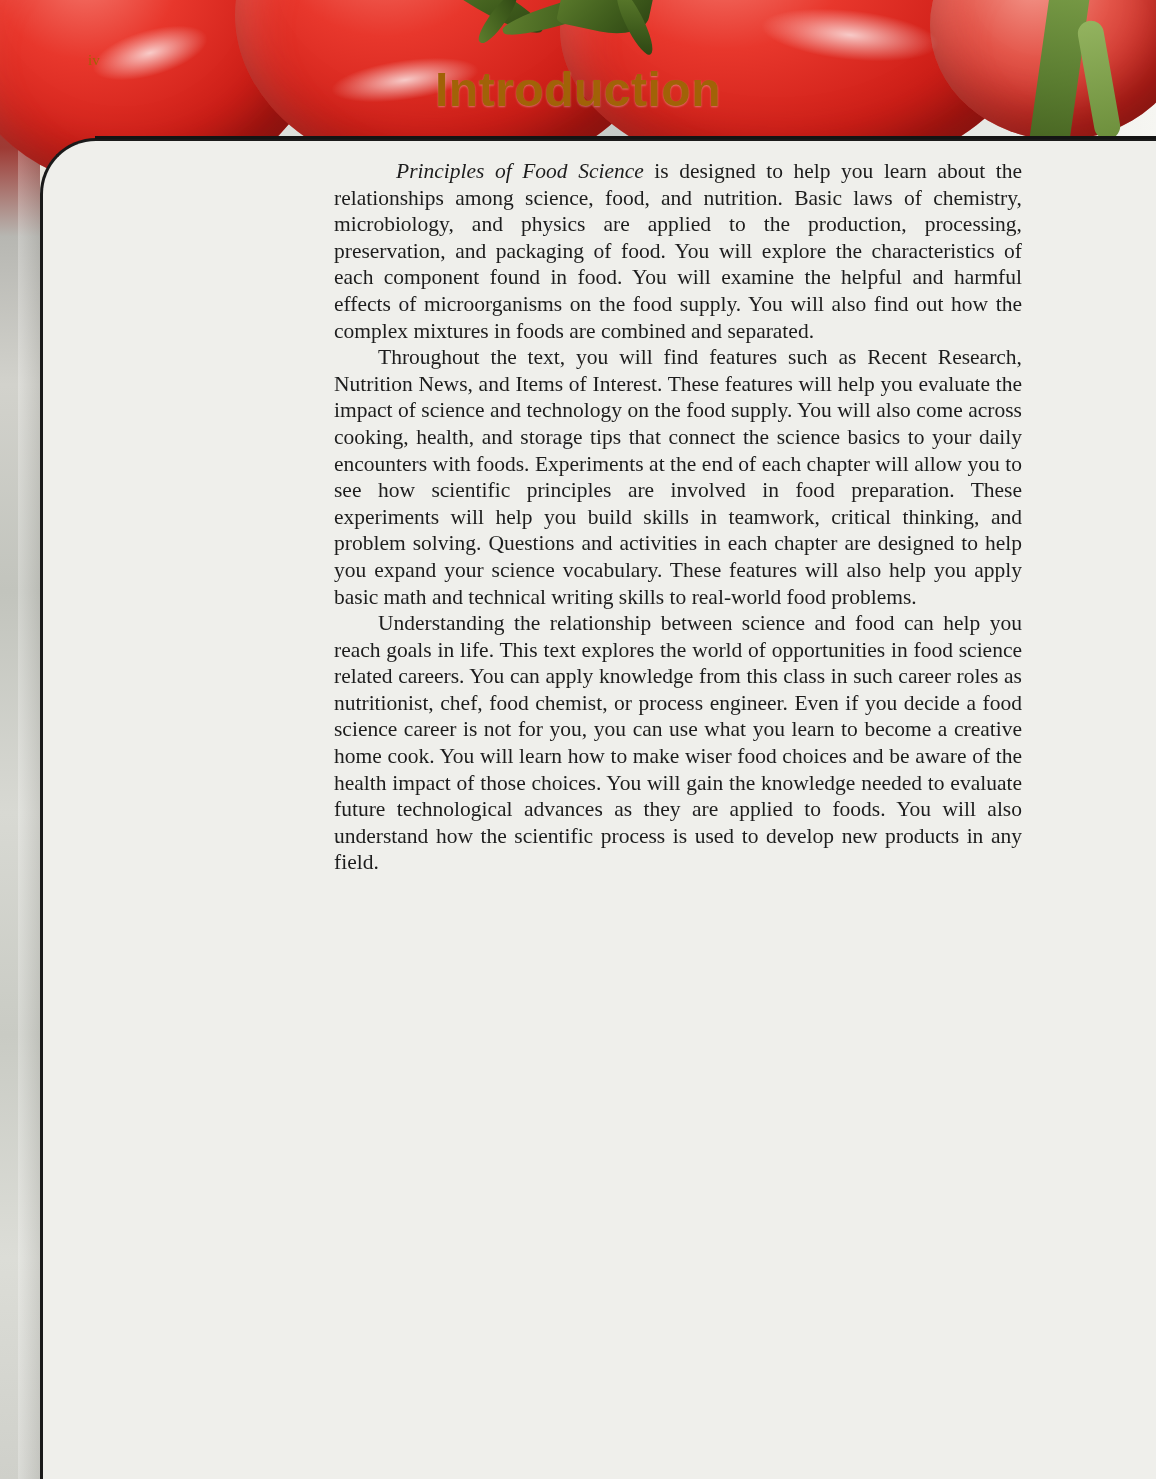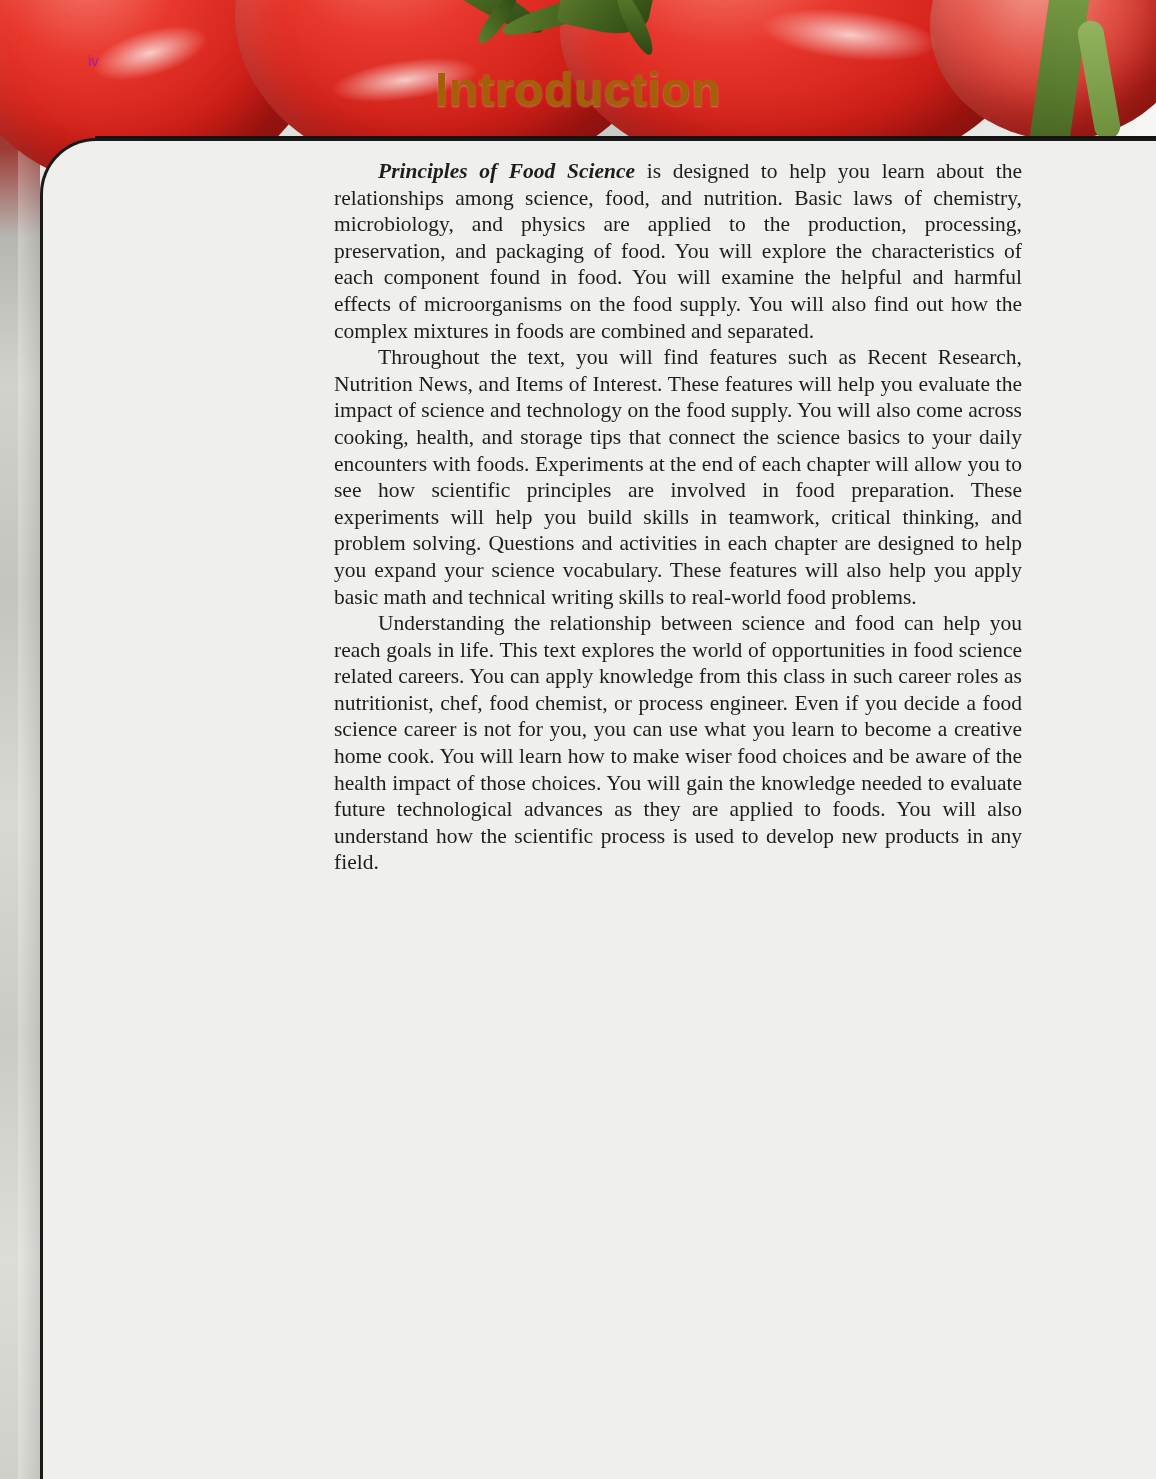--- a/index.html
+++ b/index.html
@@ -113,23 +113,23 @@
     position: absolute;
     left: 95px; top: 136px;
     width: 1061px; height: 3px;
     background: #141414;
   }
 
   
   .folio {
     position: absolute;
     left: 88px; top: 52px;
-    font-family: Liberation Sans, sans-serif;
+    font-family: Liberation Serif, serif;
     font-size: 15px;
-    color: #a21caf;
+    color: #a16207;
   }
   .page-title {
     position: absolute;
     left: 0; top: 62px;
     width: 1156px;
     text-align: center;
     font-family: "Liberation Sans", sans-serif;
     font-weight: bold;
     font-size: 48px;
     letter-spacing: 0.5px;
@@ -147,22 +147,23 @@
   .body-col p {
     margin: 0;
     text-indent: 44px;
     font-size: 21.5px;
     line-height: 26.6px;
     color: #1d1d1d;
     text-align: justify;
     hyphens: none;
   }
   .book-title {
-    font-weight: bold;
+    font-weight: normal;
     font-style: italic;
+    margin-left: 18px;
   }
 </style>
 </head>
 <body>
 
 <div class="page">
 
   <div class="photo">
     <div class="photo-bg"></div>
     <div class="photo-left-strip"></div>

